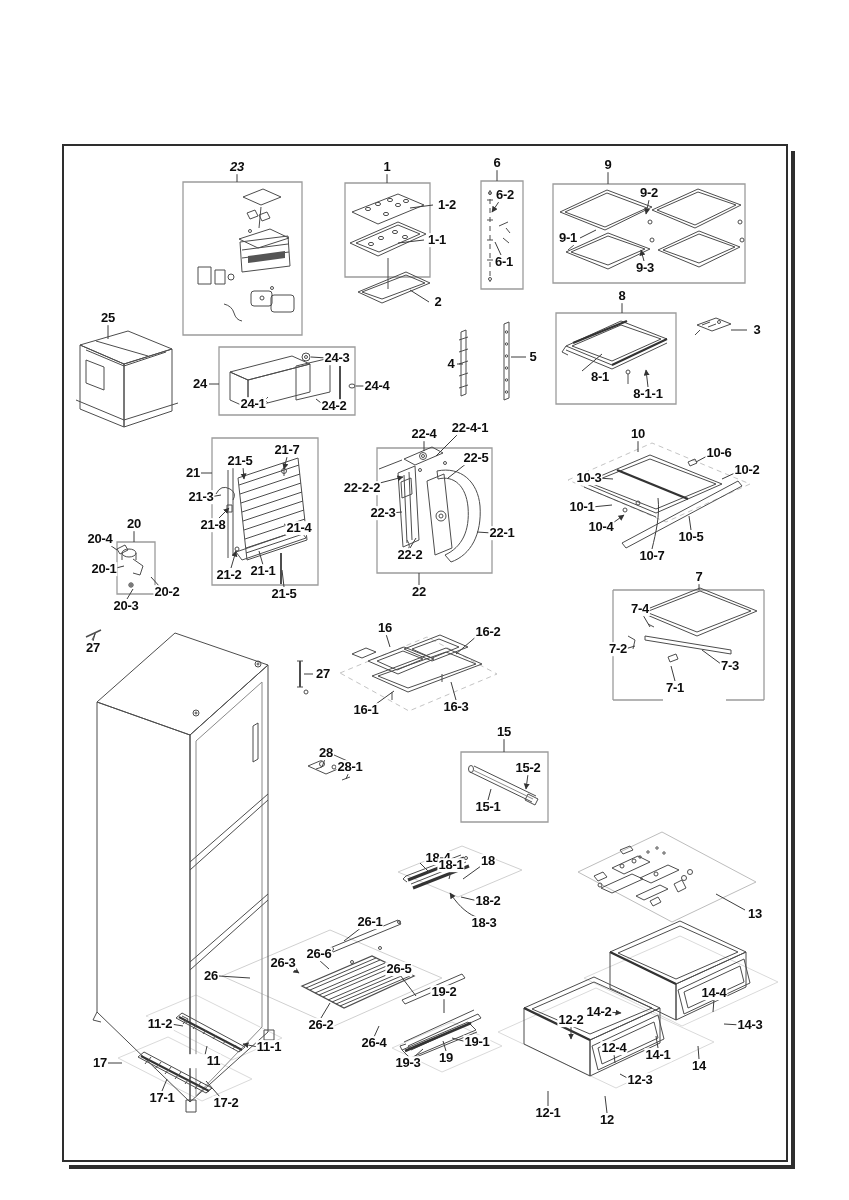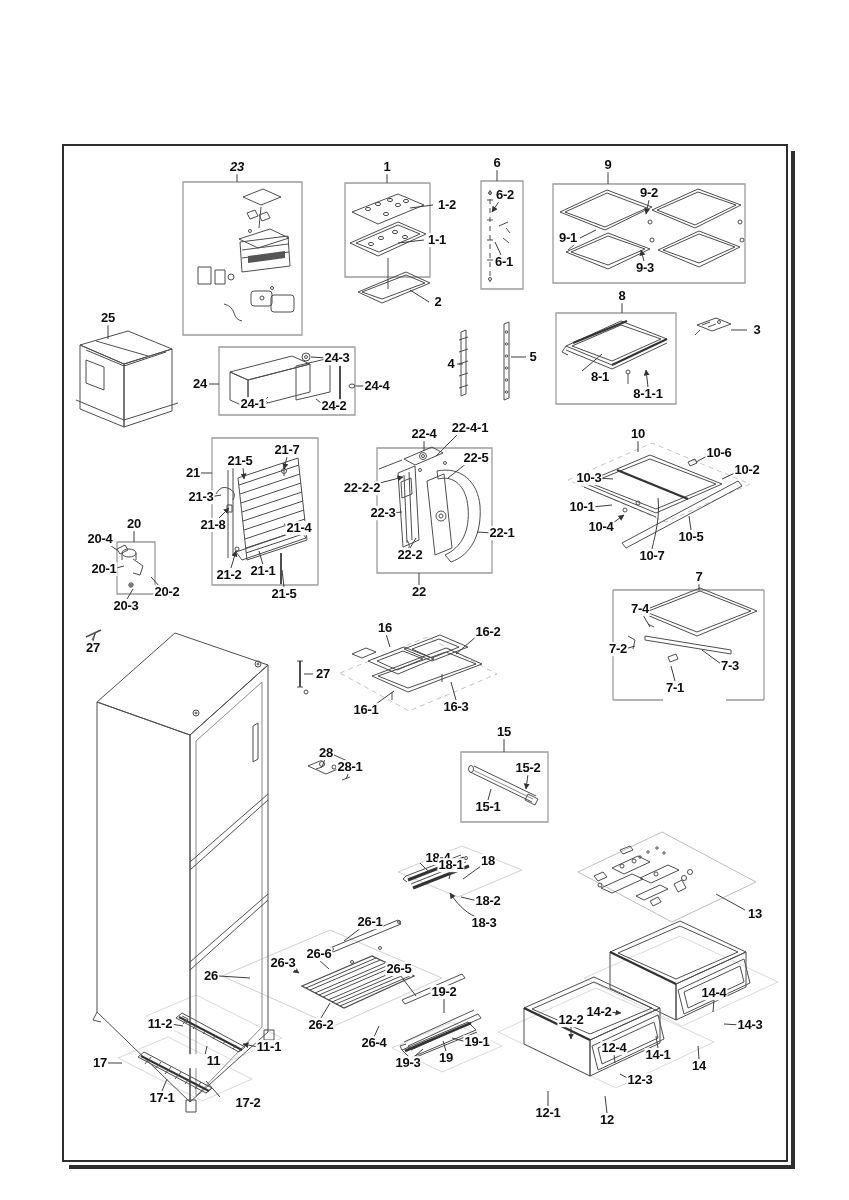--- a/index.html
+++ b/index.html
@@ -554,21 +554,21 @@
       <span class="plabel" style="left: 374px; top: 1043px;">26-4</span>
       <span class="plabel" style="left: 444px; top: 992px;">19-2</span>
       <span class="plabel" style="left: 477px; top: 1042px;">19-1</span>
       <span class="plabel" style="left: 446px; top: 1058px;">19</span>
       <span class="plabel" style="left: 408px; top: 1063px;">19-3</span>
       <span class="plabel" style="left: 160px; top: 1024px;">11-2</span>
       <span class="plabel" style="left: 269px; top: 1047px;">11-1</span>
       <span class="plabel" style="left: 205px; top: 1061px; padding-left: 18px;">11</span>
       <span class="plabel" style="left: 100px; top: 1063px;">17</span>
       <span class="plabel" style="left: 162px; top: 1098px;">17-1</span>
-      <span class="plabel" style="left: 226px; top: 1103px; margin-left: 22px;">17-2</span>
+      <span class="plabel" style="left: 226px; top: 1103px;">17-2</span>
       <span class="plabel" style="left: 571px; top: 1020px;">12-2</span>
       <span class="plabel" style="left: 614px; top: 1048px;">12-4</span>
       <span class="plabel" style="left: 640px; top: 1080px;">12-3</span>
       <span class="plabel" style="left: 548px; top: 1113px;">12-1</span>
       <span class="plabel" style="left: 607px; top: 1120px;">12</span>
       <span class="plabel" style="left: 714px; top: 993px;">14-4</span>
       <span class="plabel" style="left: 599px; top: 1012px;">14-2</span>
       <span class="plabel" style="left: 750px; top: 1025px;">14-3</span>
       <span class="plabel" style="left: 658px; top: 1055px;">14-1</span>
       <span class="plabel" style="left: 699px; top: 1066px;">14</span>

